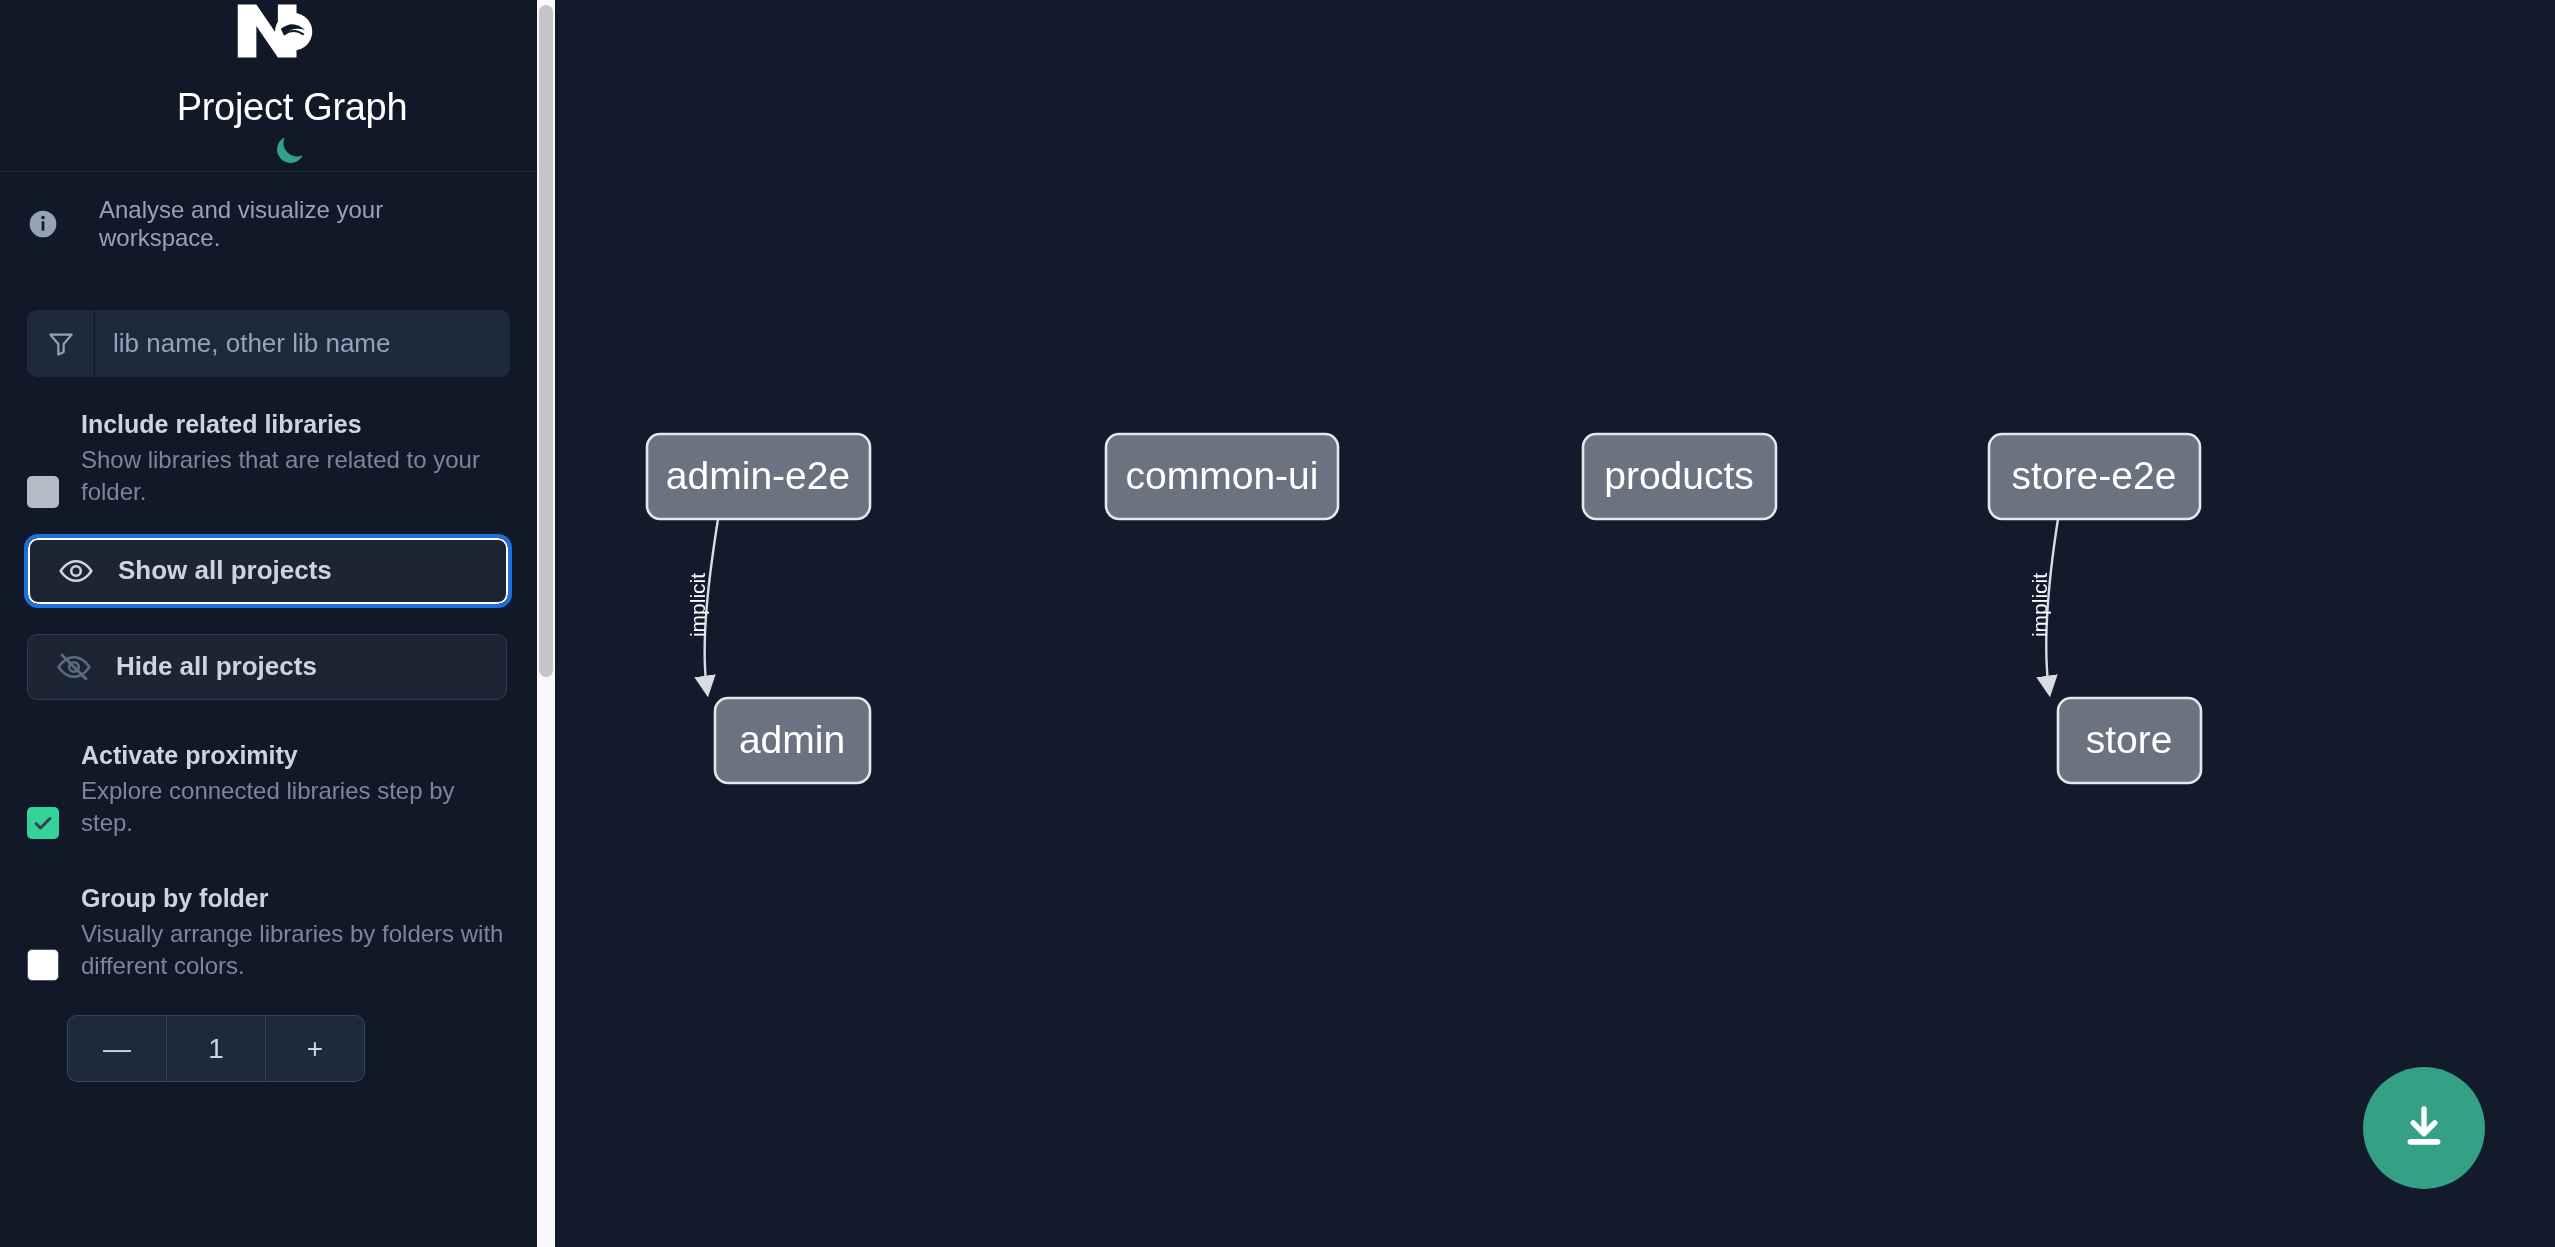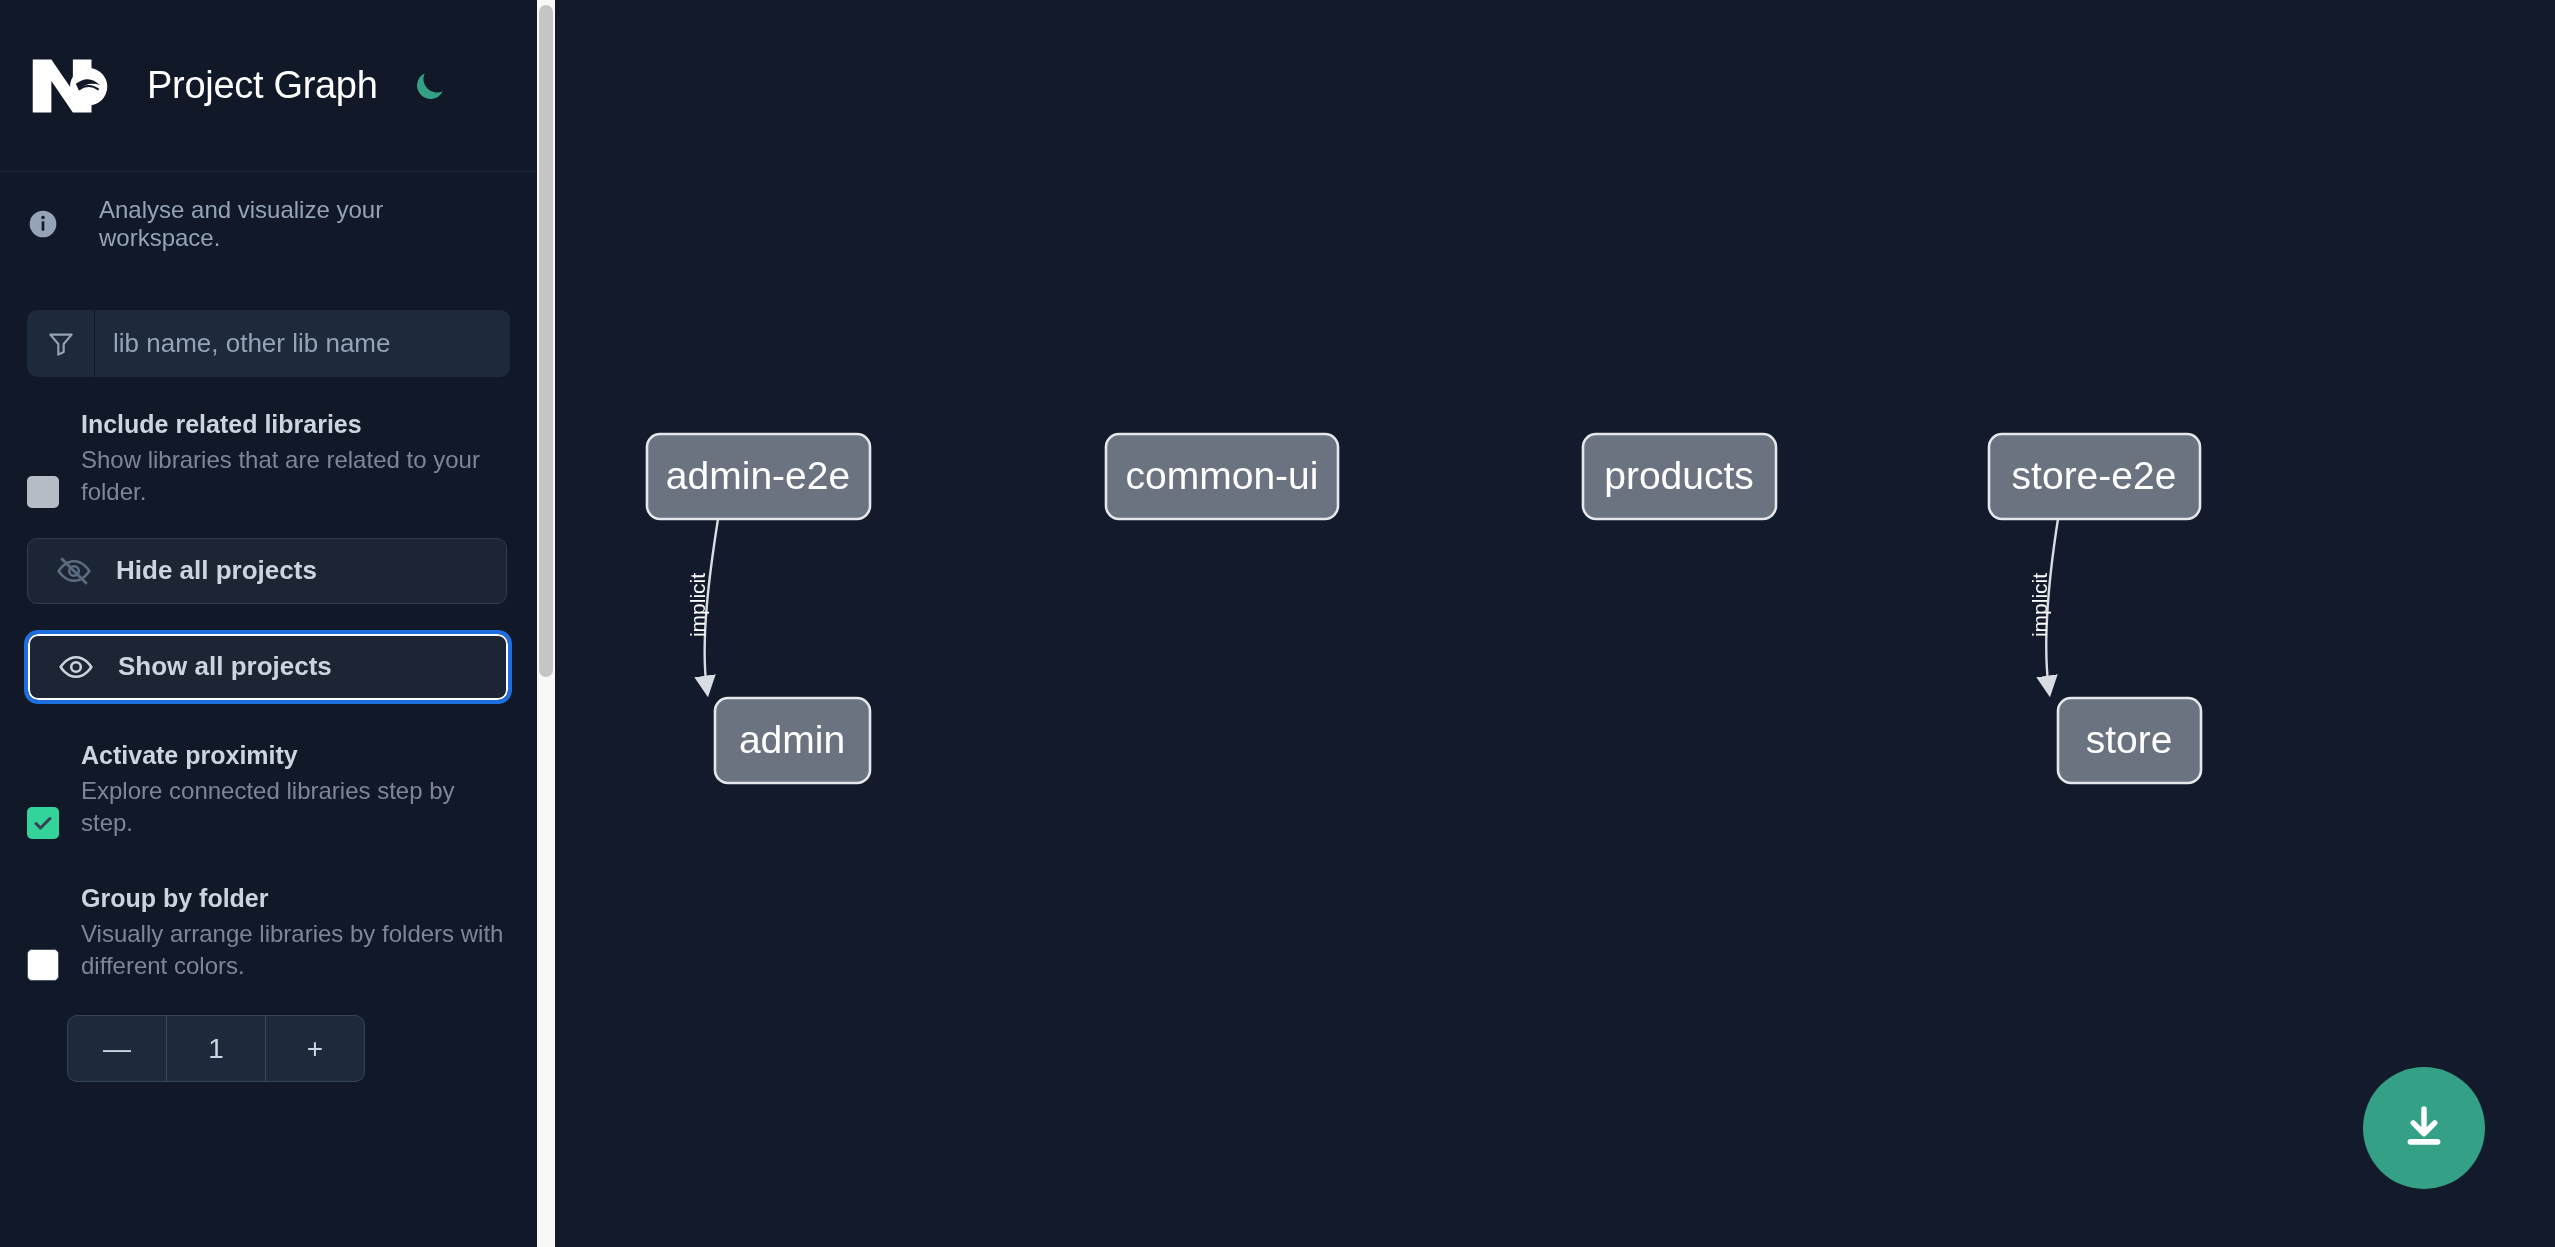--- a/index.html
+++ b/index.html
@@ -23,22 +23,23 @@
   .sidebar-inner {
     width: 537px;
     height: 1247px;
     overflow: hidden;
     position: relative;
   }
   .brand {
     height: 172px;
     display: flex;
     align-items: center;
-    padding-left: 27px;
+    padding-left: 13px;
     border-bottom: 1px solid #1f2a3d;
+    flex-direction: column;
   }
   .nx-logo { width: 86px; height: 62px; flex: 0 0 86px; }
   .brand-title {
     font-size: 38px;
     font-weight: 500;
     color: #ffffff;
     margin-left: 34px;
     letter-spacing: -0.3px;
   }
   .moon-btn {
@@ -262,39 +263,39 @@
         </div>
 
         <div class="check-row">
           <span class="cb disabled"></span>
           <span class="cb-body">
             <span class="cb-label" style="display:block">Include related libraries</span>
             <span class="cb-desc" style="display:block">Show libraries that are related to your folder.</span>
           </span>
         </div>
 
+        <div class="pbtn focused">
+          <span class="pbtn-icon">
+            <svg width="36" height="36" viewBox="0 0 24 24">
+              <path d="M1.8 12S5.5 5.5 12 5.5 22.2 12 22.2 12 18.5 18.5 12 18.5 1.8 12 1.8 12z" fill="none" stroke="#cbd5e1" stroke-width="1.7"></path>
+              <circle cx="12" cy="12" r="3.2" fill="none" stroke="#cbd5e1" stroke-width="1.7"></circle>
+            </svg>
+          </span>
+          <span class="pbtn-label">Show all projects</span>
+        </div>
+
         <div class="pbtn">
           <span class="pbtn-icon">
             <svg width="36" height="36" viewBox="0 0 24 24">
               <path d="M1.8 12S5.5 5.5 12 5.5 22.2 12 22.2 12 18.5 18.5 12 18.5 1.8 12 1.8 12z" fill="none" stroke="#5c6b80" stroke-width="1.7"></path>
               <circle cx="12" cy="12" r="3.2" fill="none" stroke="#5c6b80" stroke-width="1.7"></circle>
               <line x1="3.5" y1="3.5" x2="20.5" y2="20.5" stroke="#5c6b80" stroke-width="1.9"></line>
             </svg>
           </span>
           <span class="pbtn-label">Hide all projects</span>
-        </div>
-
-        <div class="pbtn focused">
-          <span class="pbtn-icon">
-            <svg width="36" height="36" viewBox="0 0 24 24">
-              <path d="M1.8 12S5.5 5.5 12 5.5 22.2 12 22.2 12 18.5 18.5 12 18.5 1.8 12 1.8 12z" fill="none" stroke="#cbd5e1" stroke-width="1.7"></path>
-              <circle cx="12" cy="12" r="3.2" fill="none" stroke="#cbd5e1" stroke-width="1.7"></circle>
-            </svg>
-          </span>
-          <span class="pbtn-label">Show all projects</span>
         </div>
 
         <div class="check-row" style="margin-top:40px">
           <span class="cb checked">
             <svg width="24" height="24" viewBox="0 0 24 24">
               <path d="M5 12.5l4.5 4.5L19 7.5" fill="none" stroke="#374151" stroke-width="3" stroke-linecap="round" stroke-linejoin="round"></path>
             </svg>
           </span>
           <span class="cb-body">
             <span class="cb-label" style="display:block">Activate proximity</span>

